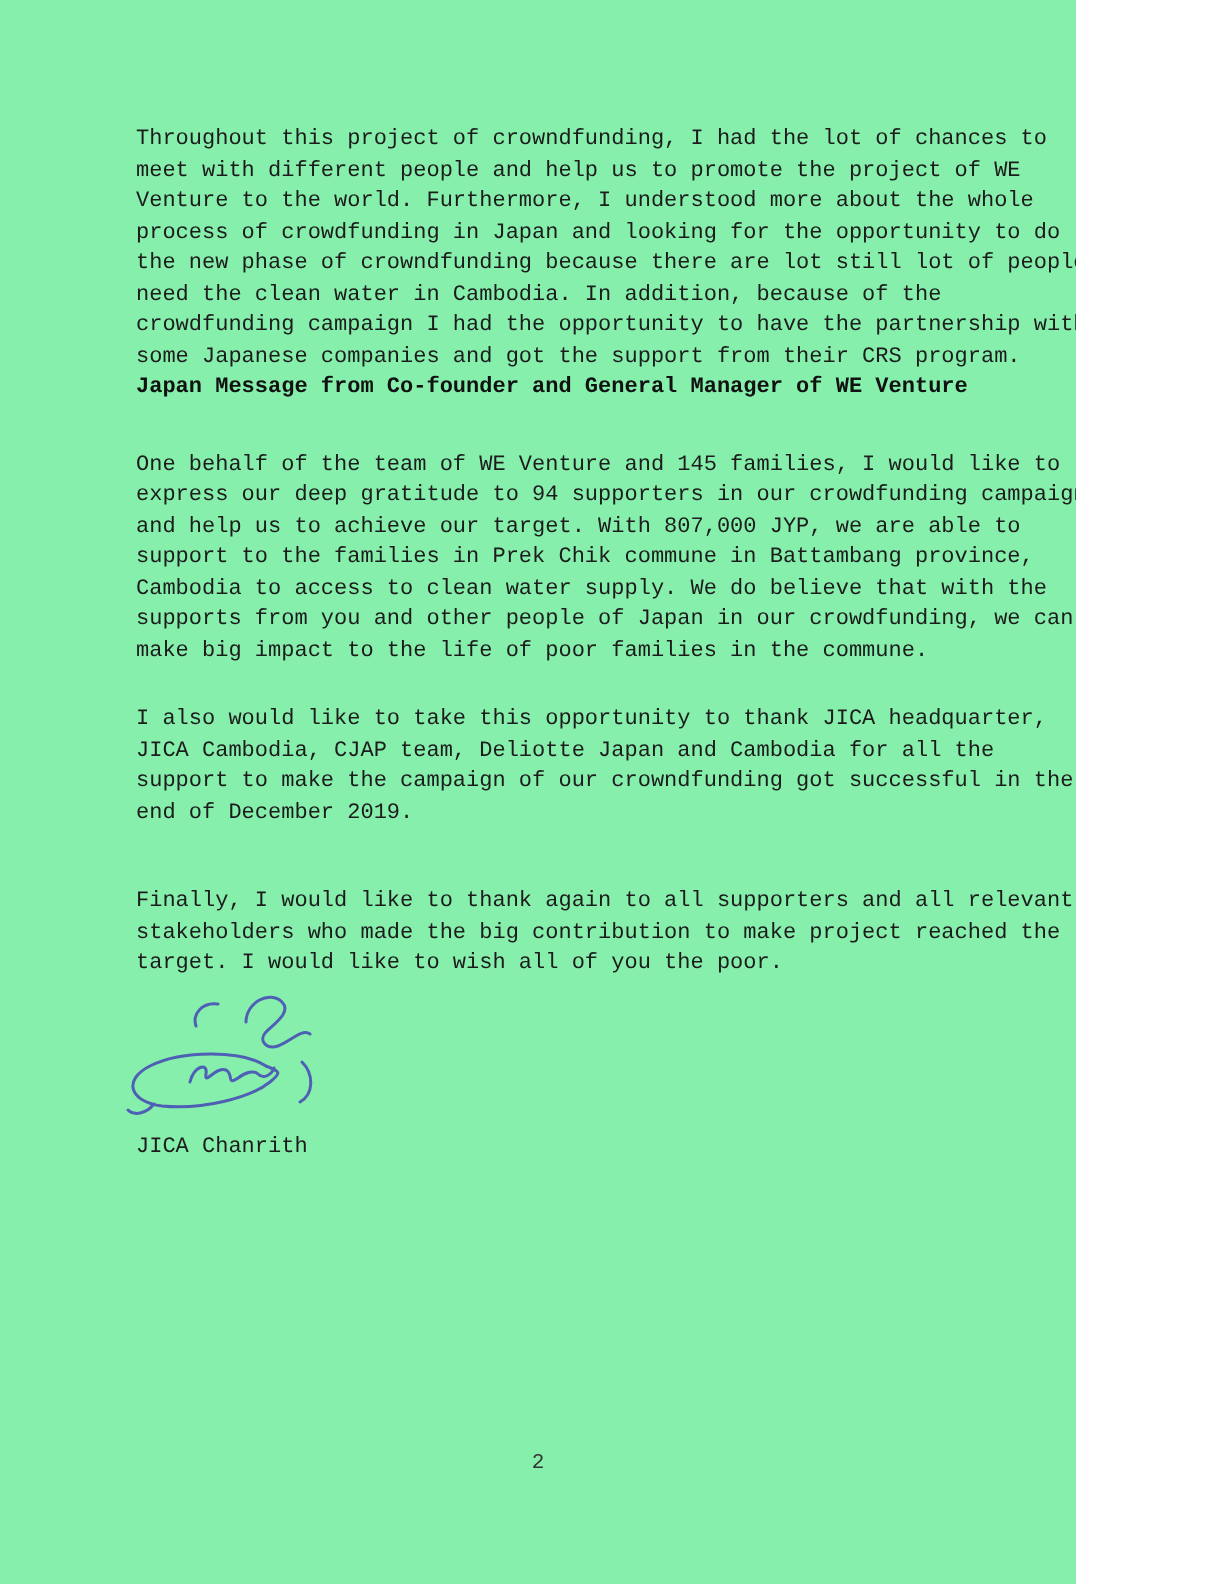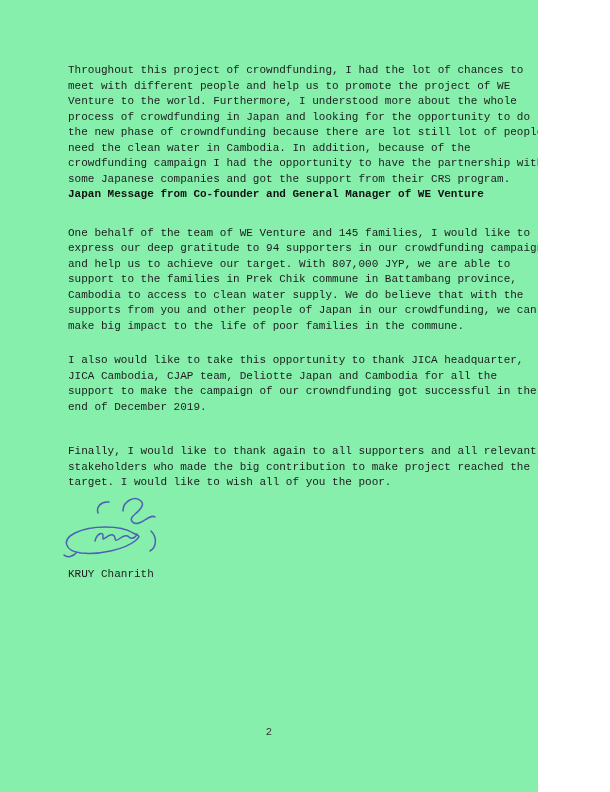--- a/index.html
+++ b/index.html
@@ -76,18 +76,18 @@
         <path class="sig-stroke" d="M60 14 C60 4 72 -2 78 4 C83 9 74 15 70 19 C66 23 70 28 76 26 C82 24 88 17 92 20" fill="none" stroke="#4f5fb5" stroke-width="1.5" stroke-linecap="round"></path>
 
         <path class="sig-stroke" d="M70 36 C58 28 28 28 12 36 C-2 43 2 54 18 56 C38 58 62 52 72 44 C78 39 77 39 70 36 M14 55 C10 60 4 61 1 58" fill="none" stroke="#4f5fb5" stroke-width="1.5" stroke-linecap="round"></path>
 
         <path class="sig-stroke" d="M32 44 C34 36 41 34 40 40 C39 46 45 36 50 38 C54 40 50 46 56 42 C60 39 64 38 66 40 C69 43 73 40 74 37" fill="none" stroke="#4f5fb5" stroke-width="1.5" stroke-linecap="round"></path>
 
         <path class="sig-stroke" d="M88 34 C94 40 94 50 87 54" fill="none" stroke="#4f5fb5" stroke-width="1.5" stroke-linecap="round"></path>
       </svg>
     </div>
 
-    <p class="signatory-name">KRUY Chanrith</p>
+    <p class="signatory-name">JICA Chanrith</p>
 
   </div>
 
   <div class="page-number">2</div>
 </div>
 
 </body></html>

